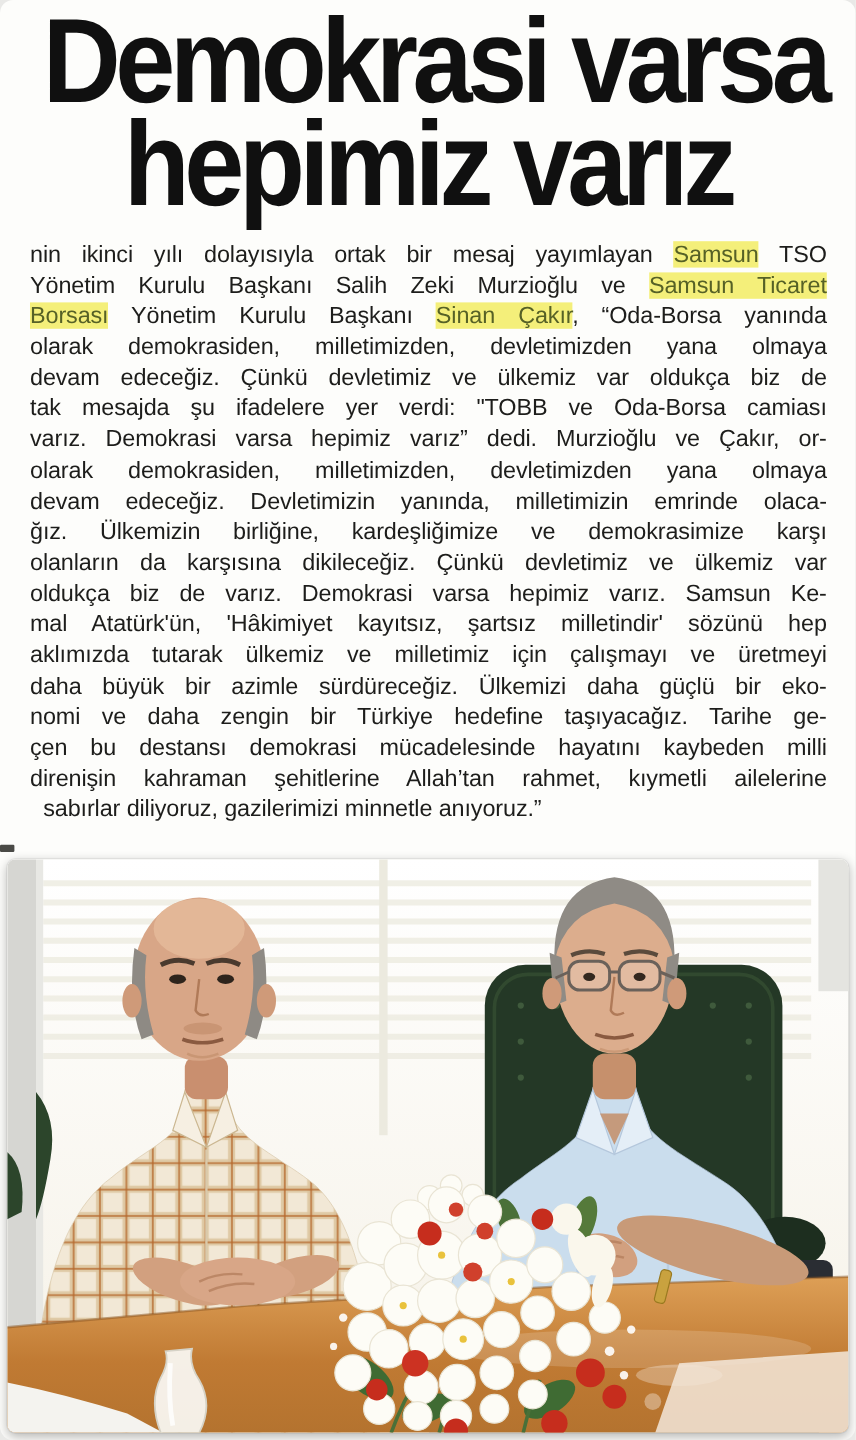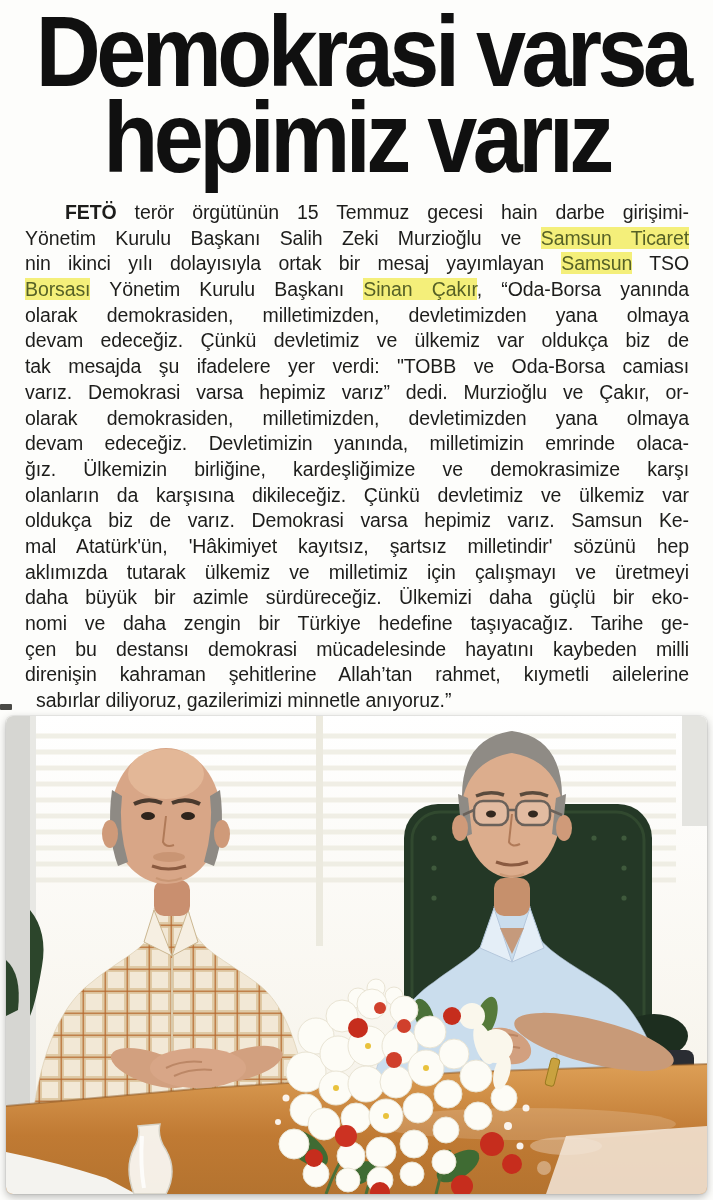--- a/index.html
+++ b/index.html
@@ -1,20 +1,21 @@
 <!DOCTYPE html>
 <html style="--headline: #101010; --body-text: #1d1d1b; --highlight-bg: #f4ef7a; --highlight-text: #566126; --page-bg: #fdfdfb;"><head>
 <meta charset="utf-8">
 <style>
   html,body { margin:0; padding:0; background:#e9e9e7; }
   .page {
     position:relative; width:713px; height:1200px; margin:0 auto;
     background:#fdfdfb; overflow:hidden;
     font-family:"Liberation Sans", sans-serif;
     color:var(--body-text,#1d1d1b);
+    border-radius:11px;
   }
   
   .headline {
     padding-top:8px; text-align:center;
     transform:scaleX(0.9); transform-origin:50% 0;
     color:var(--headline,#101010);
   }
   .headline-line {
     display:block; font-weight:bold; font-size:100px;
     line-height:86px; letter-spacing:-5px; white-space:nowrap;
@@ -45,23 +46,22 @@
 <body>
 
 <div class="page">
 
   <h1 class="headline" style="margin:0">
     <span class="headline-line">Demokrasi varsa</span>
     <span class="headline-line">hepimiz varız</span>
   </h1>
 
   <div class="article">
-      <div class="line first"><span class="lead">FETÖ</span><span> terör örgütünün 15 Temmuz gecesi hain darbe girişimi-</span></div>
+      <div class="line"><span>nin ikinci yılı dolayısıyla ortak bir mesaj yayımlayan </span><span class="hl">Samsun</span><span> TSO</span></div>
       <div class="line"><span>Yönetim Kurulu Başkanı Salih Zeki Murzioğlu ve </span><span class="hl">Samsun Ticaret</span></div>
-      <div class="line"><span>nin ikinci yılı dolayısıyla ortak bir mesaj yayımlayan </span><span class="hl">Samsun</span><span> TSO</span></div>
       <div class="line"><span class="hl">Borsası</span><span> Yönetim Kurulu Başkanı </span><span class="hl">Sinan Çakır</span><span>, “Oda-Borsa yanında</span></div>
       <div class="line"><span>olarak demokrasiden, milletimizden, devletimizden yana olmaya</span></div>
       <div class="line"><span>devam edeceğiz. Çünkü devletimiz ve ülkemiz var oldukça biz de</span></div>
       <div class="line"><span>tak mesajda şu ifadelere yer verdi: "TOBB ve Oda-Borsa camiası</span></div>
       <div class="line"><span>varız. Demokrasi varsa hepimiz varız” dedi. Murzioğlu ve Çakır, or-</span></div>
       <div class="line"><span>olarak demokrasiden, milletimizden, devletimizden yana olmaya</span></div>
       <div class="line"><span>devam edeceğiz. Devletimizin yanında, milletimizin emrinde olaca-</span></div>
       <div class="line"><span>ğız. Ülkemizin birliğine, kardeşliğimize ve demokrasimize karşı</span></div>
       <div class="line"><span>olanların da karşısına dikileceğiz. Çünkü devletimiz ve ülkemiz var</span></div>
       <div class="line"><span>oldukça biz de varız. Demokrasi varsa hepimiz varız. Samsun Ke-</span></div>

